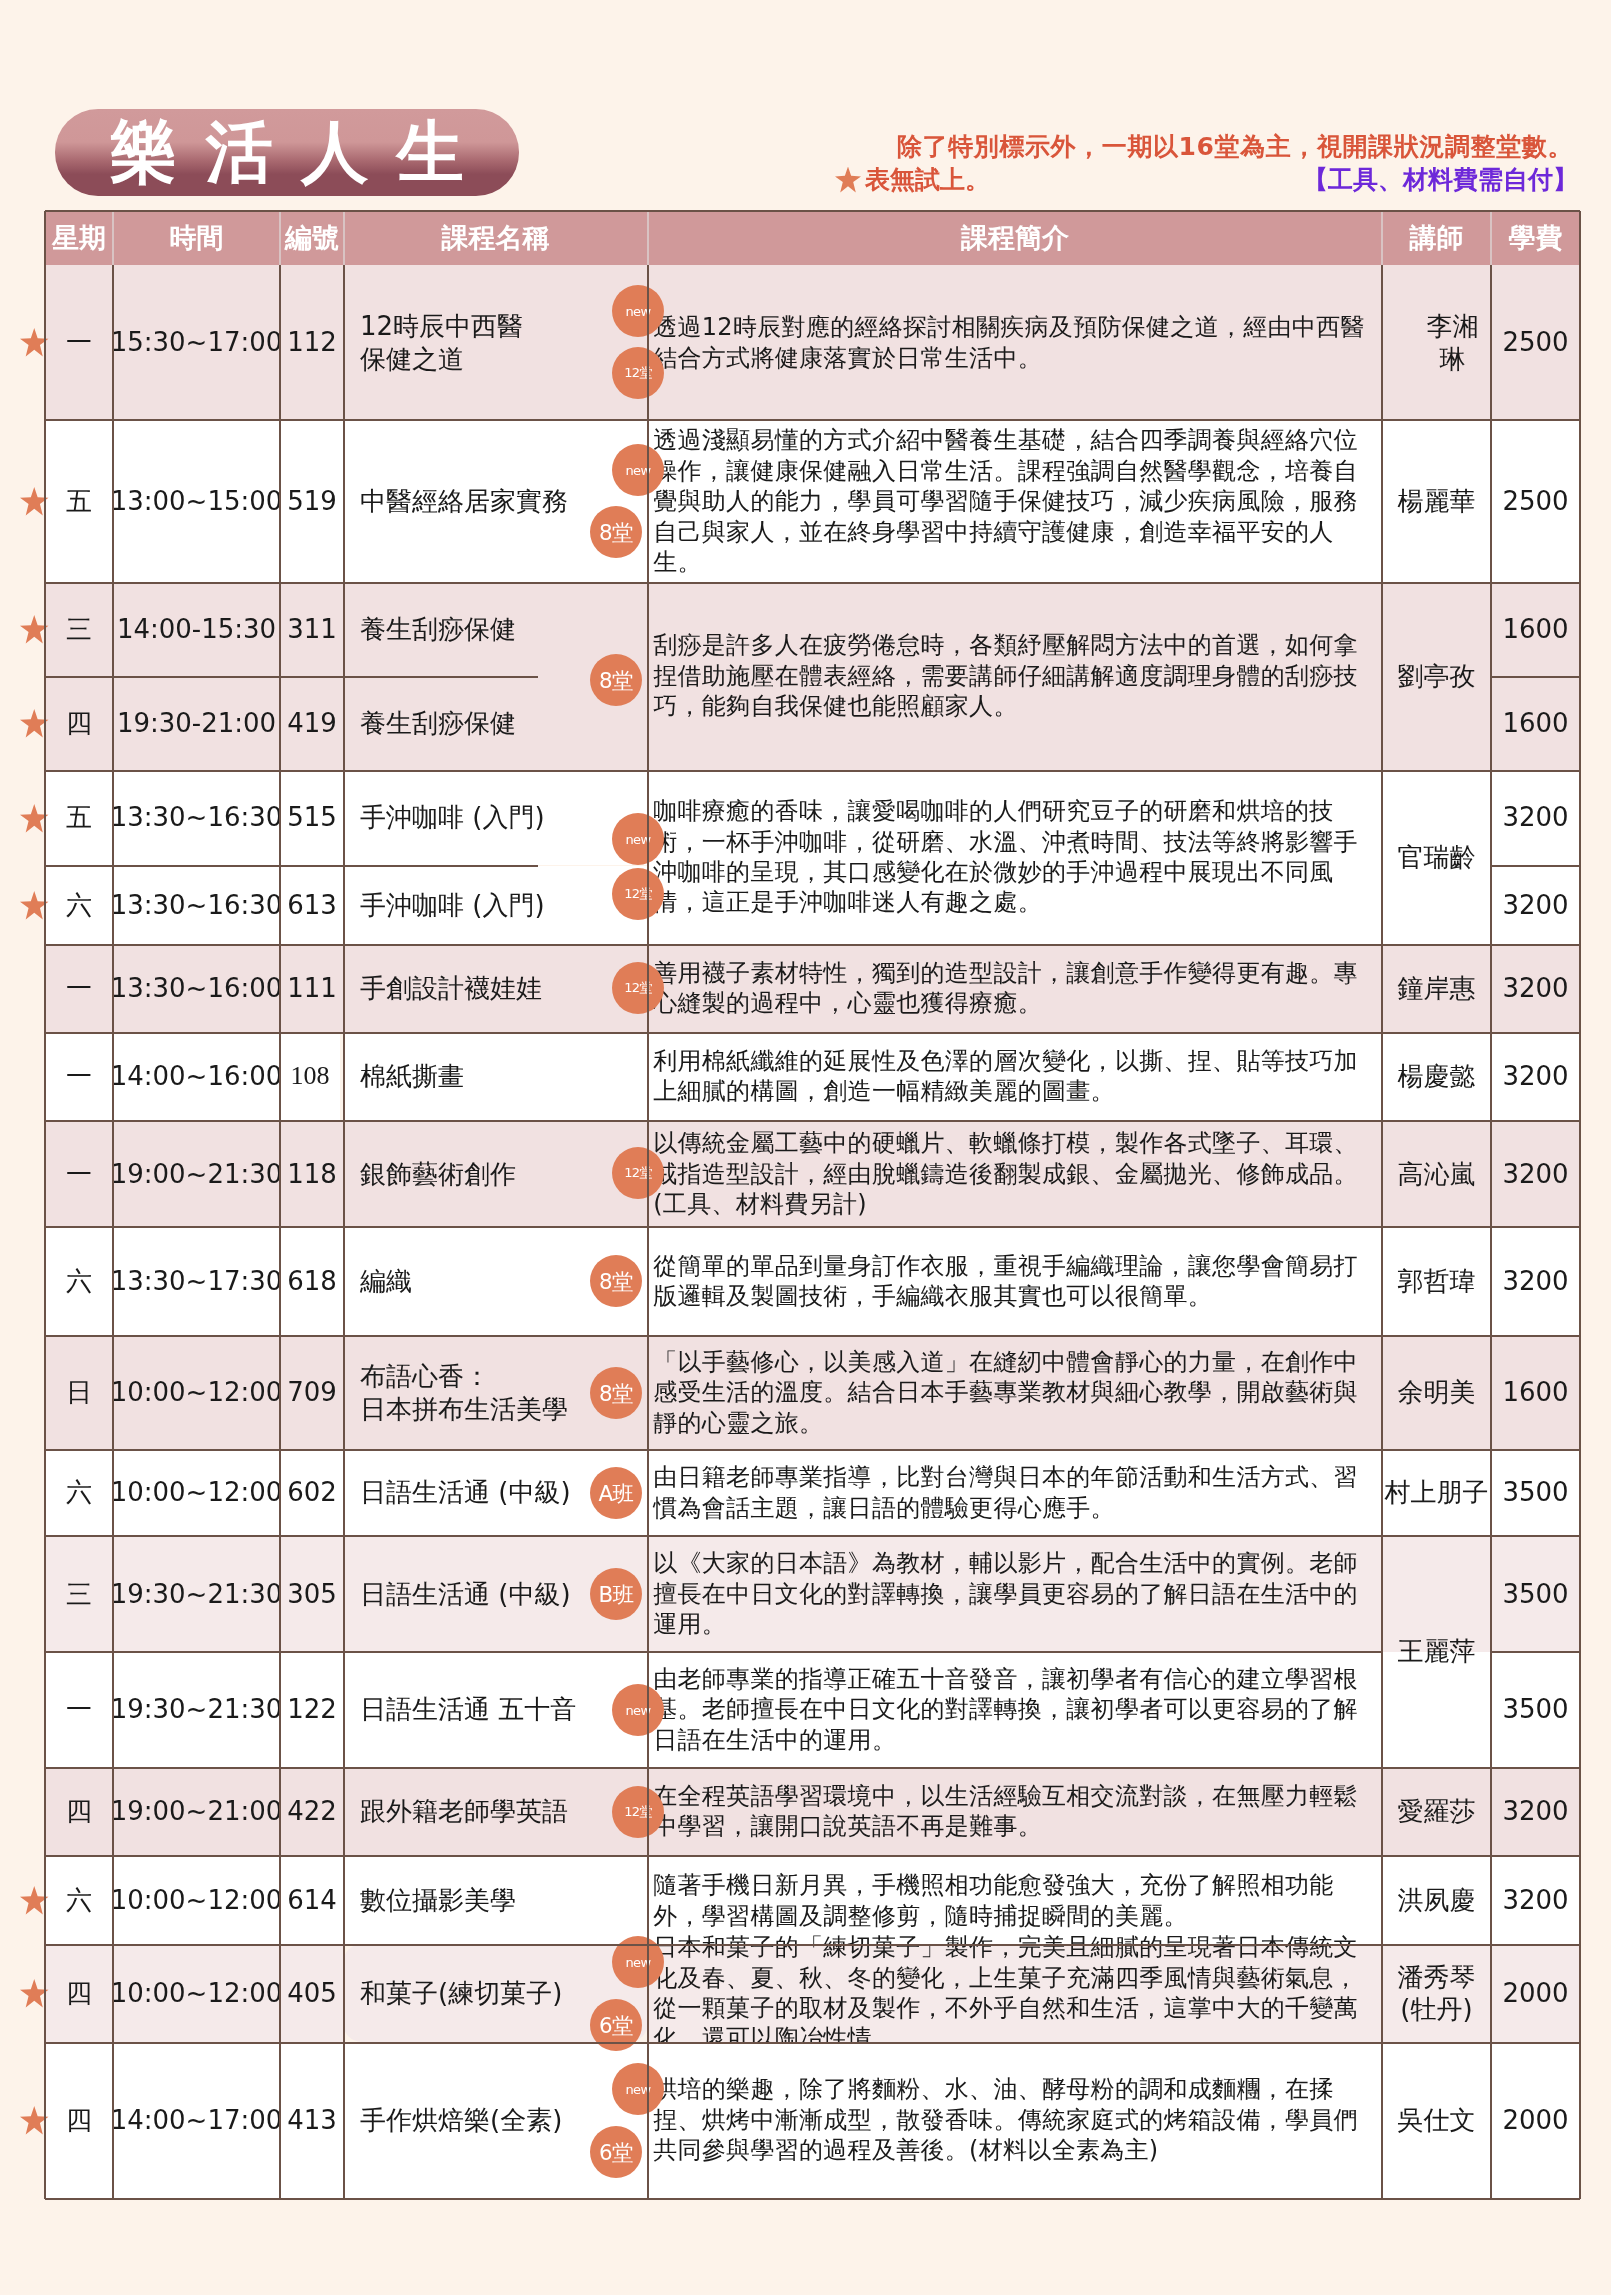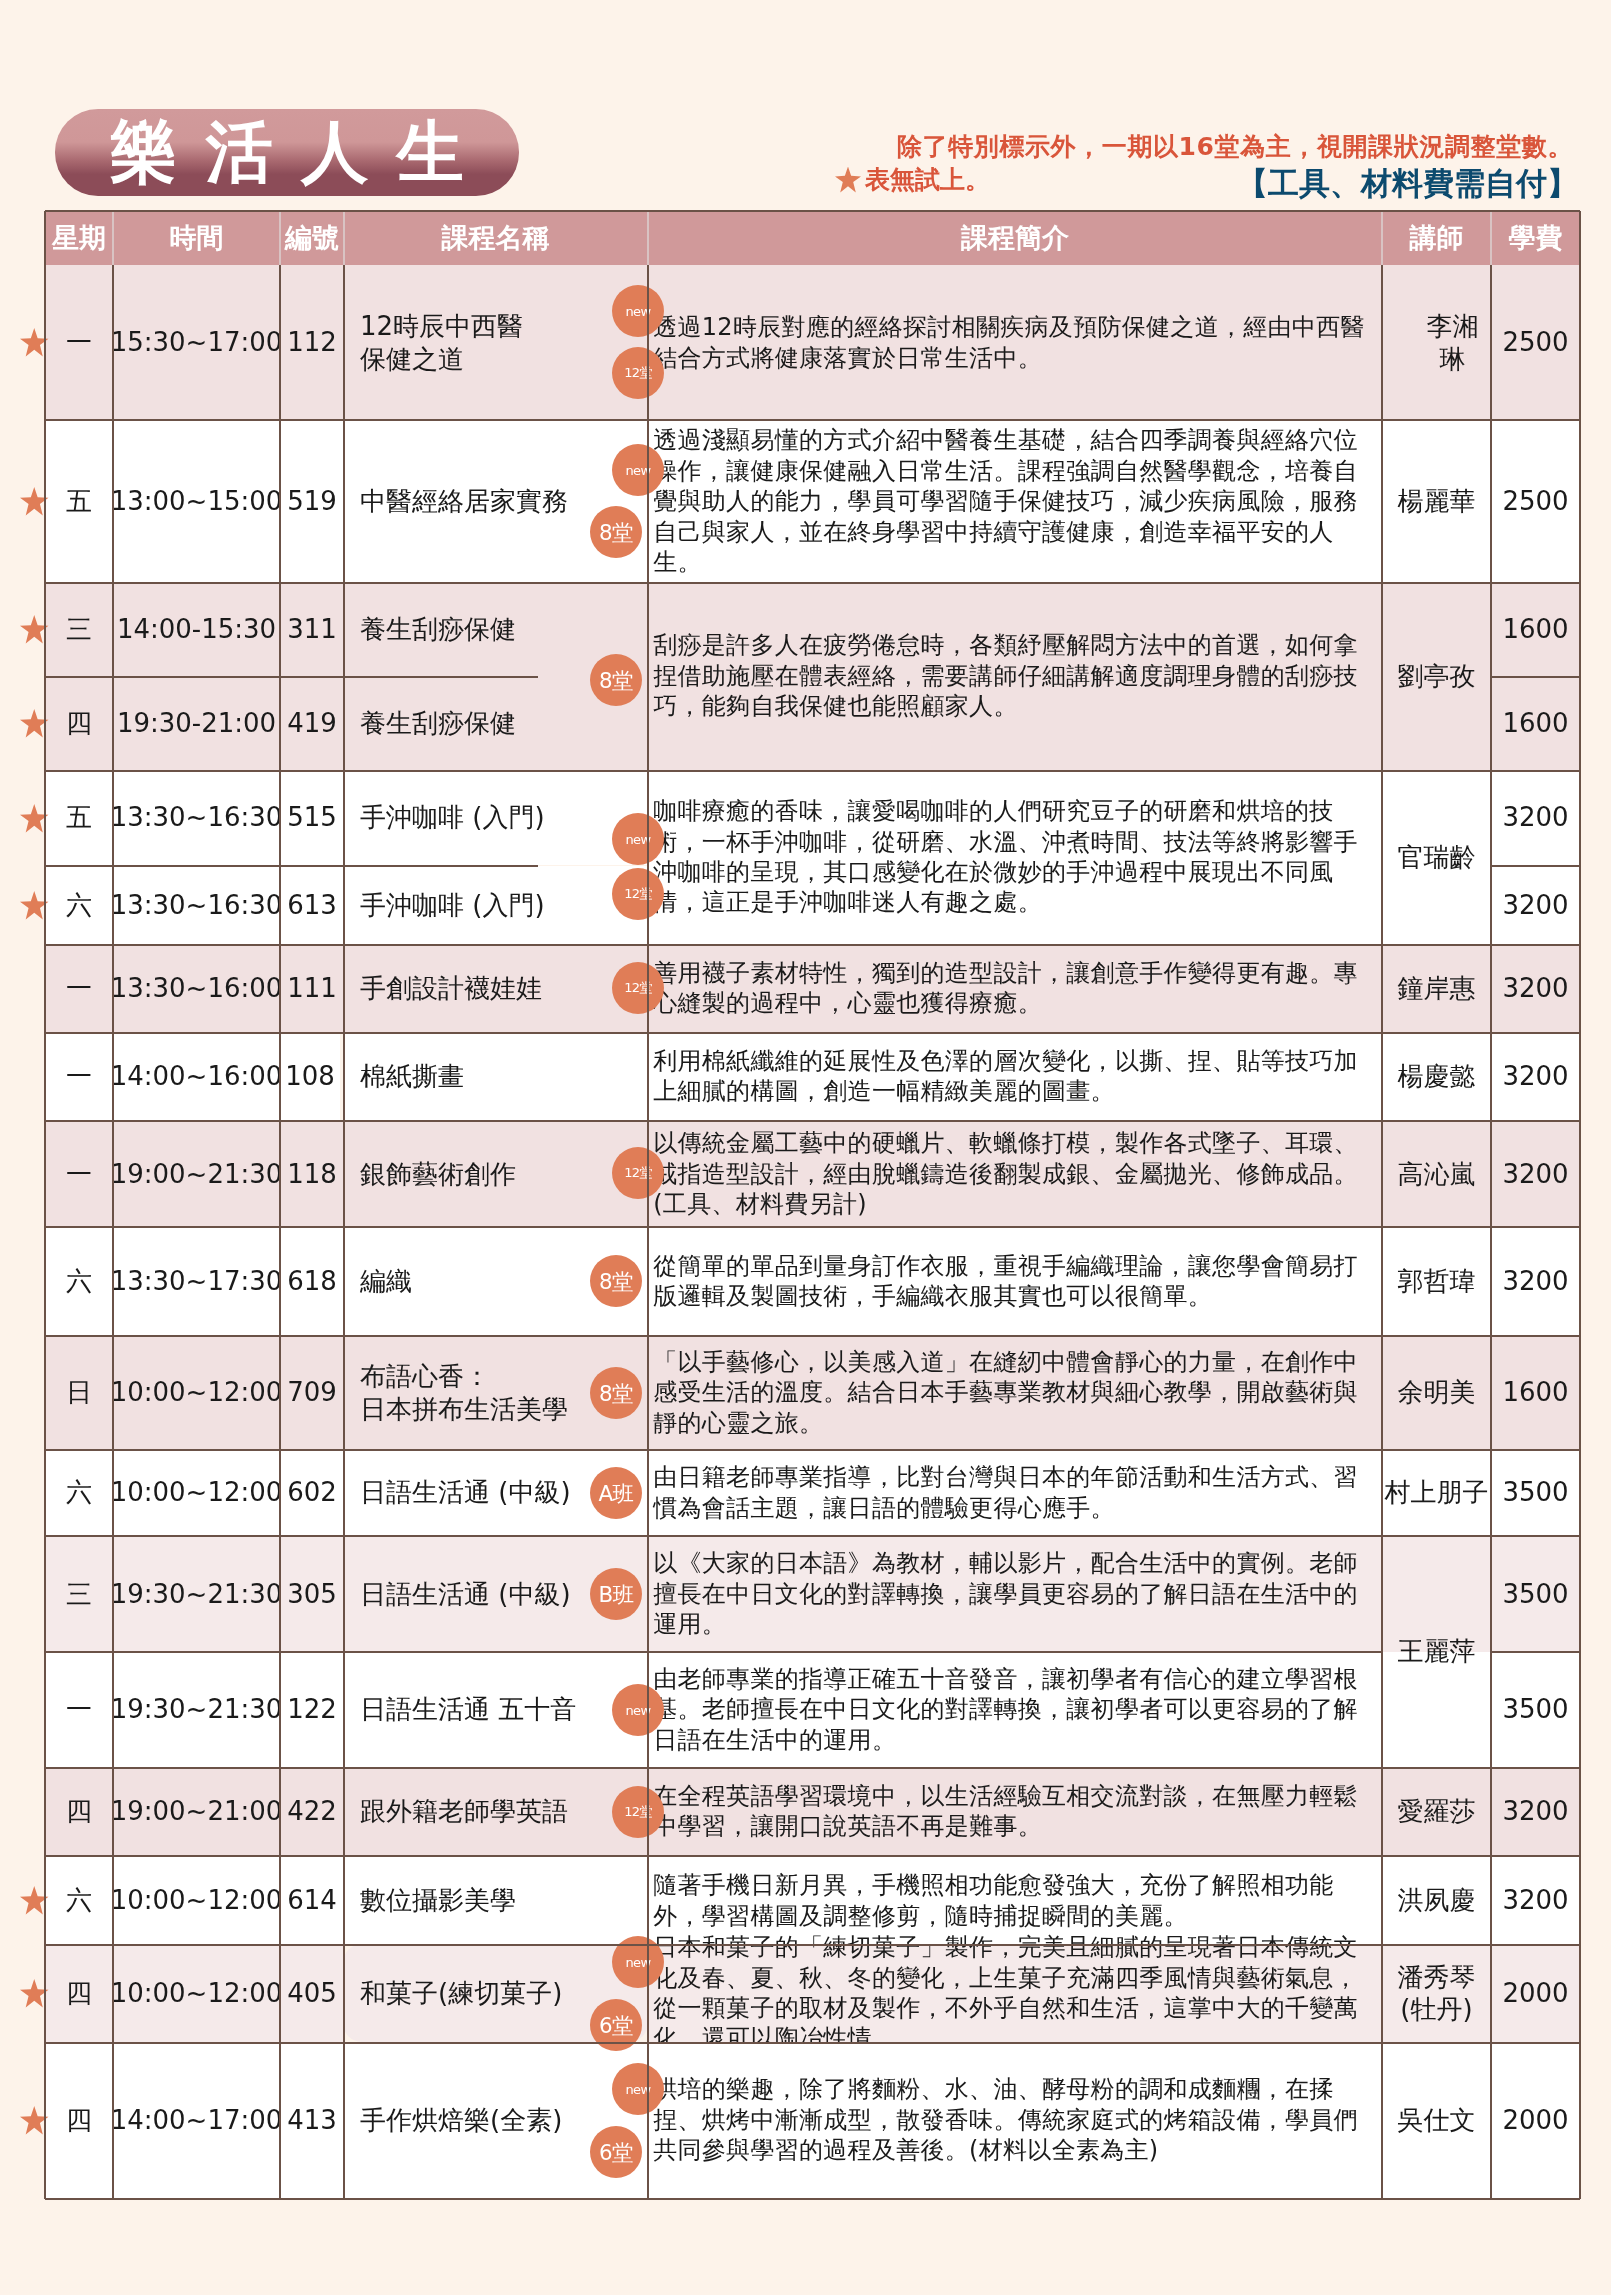--- a/index.html
+++ b/index.html
@@ -26,21 +26,21 @@
     position: absolute; right: 39px; top: 130px;
     color: #d9553a; font-size: 25px; font-weight: bold; letter-spacing: 0.6px;
   }
   .note2 {
     position: absolute; left: 835px; top: 163px;
     color: #d9553a; font-size: 25px; font-weight: bold;
     display: flex; align-items: center; gap: 3.9px;
   }
   .note3 {
     position: absolute; right: 34px; top: 163px;
-    color: #0c4a6e; font-size: 31px; font-weight: bold;
+    color: #6d28d9; font-size: 25px; font-weight: bold;
   }
   .star {
     display: inline-block; width: 26px; height: 26px;
     background: #e07d57;
     clip-path: polygon(50% 0%, 62% 36%, 100% 38%, 70% 60%, 80% 100%, 50% 76%, 20% 100%, 30% 60%, 0% 38%, 38% 36%);
   }
   .row-star { position: absolute; left: 21px; width: 28.5px; height: 28.5px; }
 
   .grid { position: absolute; left: 45px; top: 211px; width: 1535px; height: 1988px; }
   .cell {
@@ -163,21 +163,21 @@
     <div class="cell bg-a name" style="left: 298px; width: 305px; top: 733px; height: 88px;">
       <div>
         <div>手創設計襪娃娃</div>
       </div>
     </div>
     <div class="cell bg-a desc" style="left: 603px; width: 734px; top: 733px; height: 88px;">善用襪子素材特性，獨到的造型設計，讓創意手作變得更有趣。專心縫製的過程中，心靈也獲得療癒。</div>
     <div class="cell bg-a center" style="left: 1337px; width: 109px; top: 733px; height: 88px;">鐘岸惠</div>
     <div class="cell bg-a center" style="left: 1446px; width: 89px; top: 733px; height: 88px;">3200</div>
     <div class="cell bg-b center" style="left: 0px; width: 68px; top: 821px; height: 88px;">一</div>
     <div class="cell bg-b center" style="left: 68px; width: 167px; top: 821px; height: 88px;">14:00~16:00</div>
-    <div class="cell bg-b center" style="left: 235px; width: 60px; top: 821px; height: 88px;">108</div>
+    <div class="cell bg-b center" style="left: 235px; width: 60px; top: 821px; height: 88px; font-family: Liberation Serif, serif;">108</div>
     <div class="cell bg-b name" style="left: 298px; width: 305px; top: 821px; height: 88px;">
       <div>
         <div>棉紙撕畫</div>
       </div>
     </div>
     <div class="cell bg-b desc" style="left: 603px; width: 734px; top: 821px; height: 88px;">利用棉紙纖維的延展性及色澤的層次變化，以撕、捏、貼等技巧加上細膩的構圖，創造一幅精緻美麗的圖畫。</div>
     <div class="cell bg-b center" style="left: 1337px; width: 109px; top: 821px; height: 88px;">楊慶懿</div>
     <div class="cell bg-b center" style="left: 1446px; width: 89px; top: 821px; height: 88px;">3200</div>
     <div class="cell bg-a center" style="left: 0px; width: 68px; top: 910px; height: 106px;">一</div>
     <div class="cell bg-a center" style="left: 68px; width: 167px; top: 910px; height: 106px;">19:00~21:30</div>

